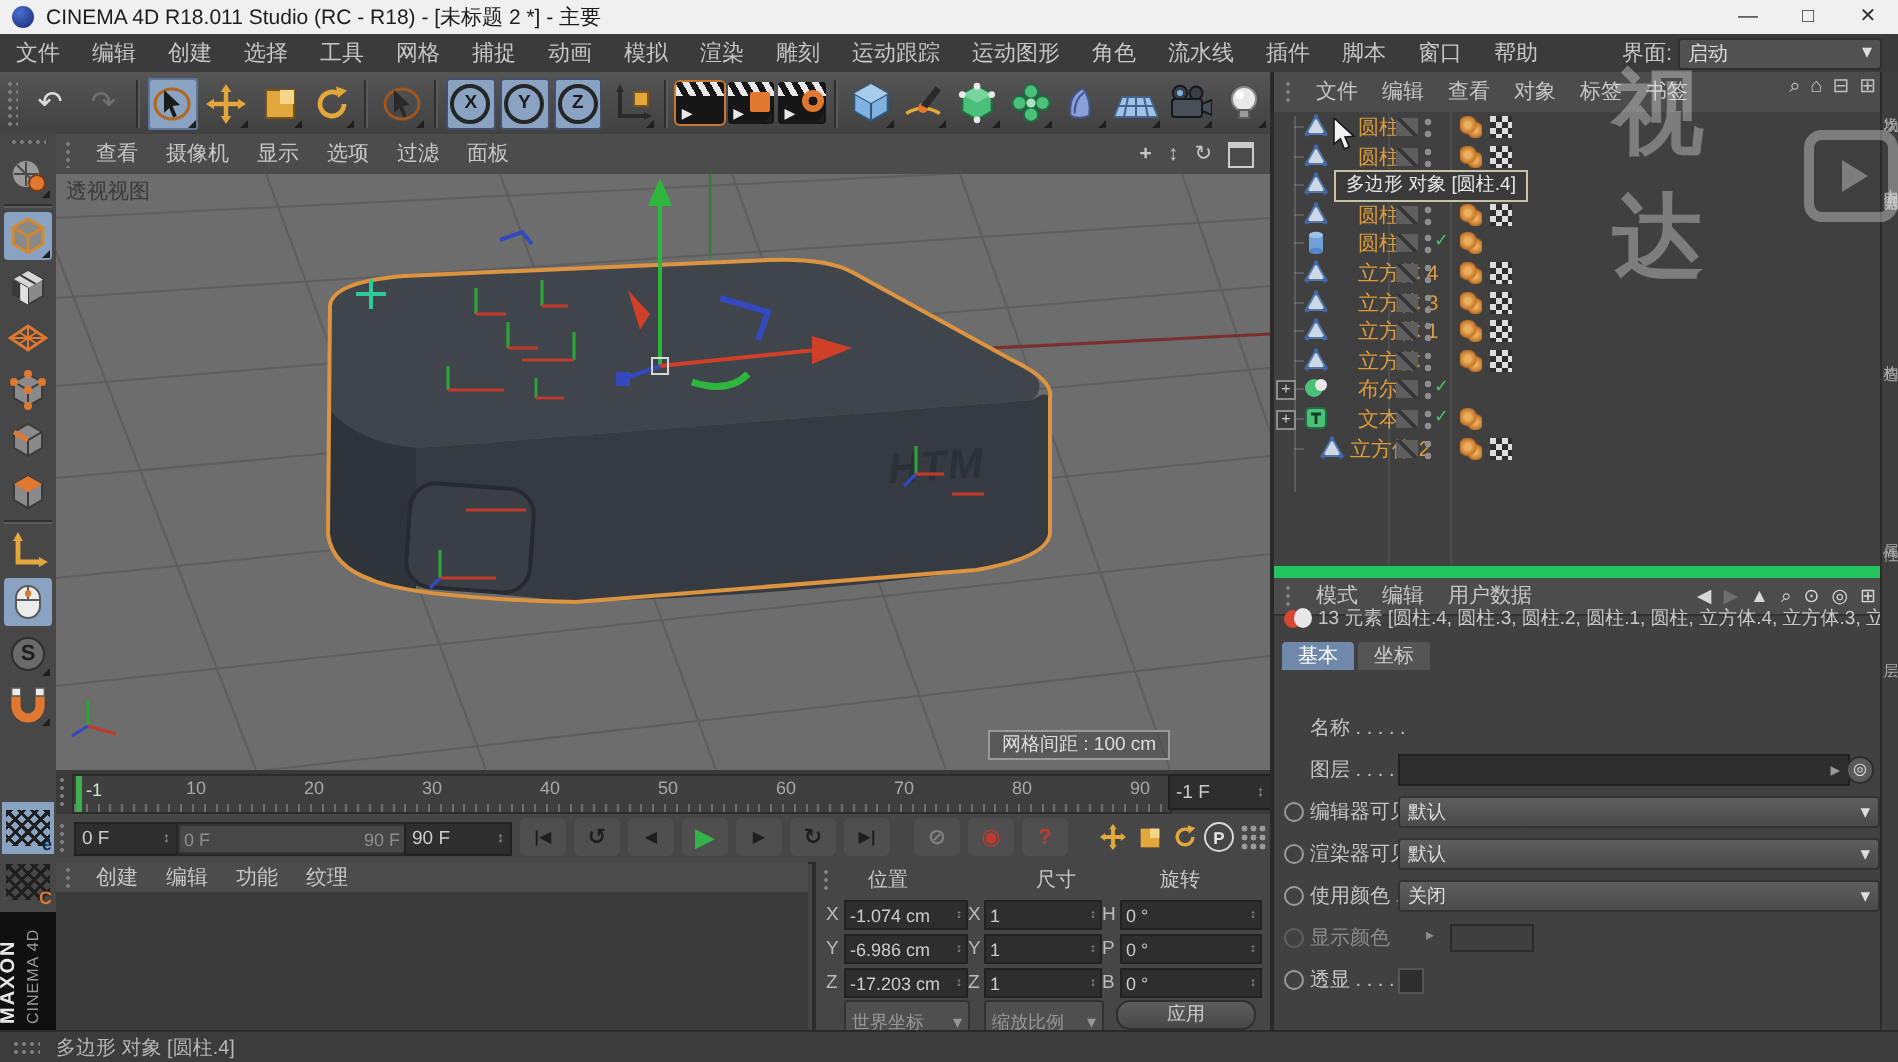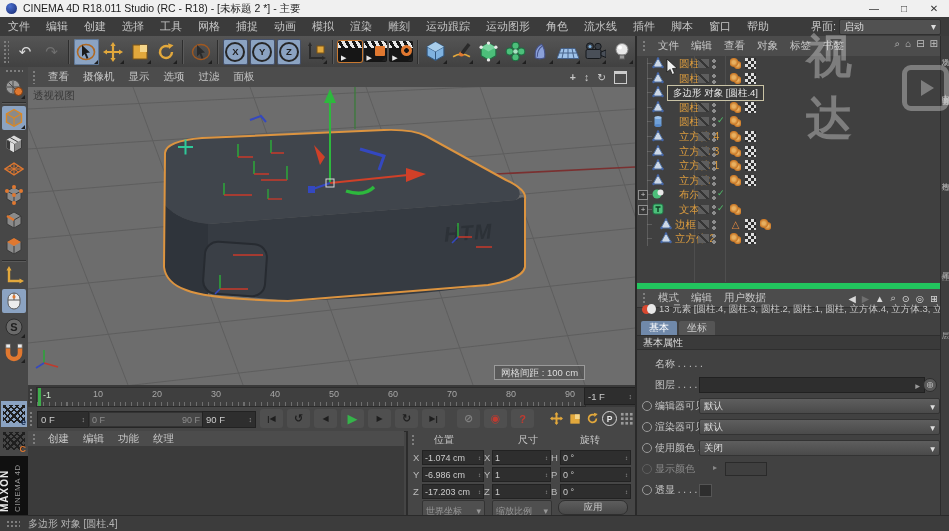--- a/index.html
+++ b/index.html
@@ -884,34 +884,20 @@
         <span class="ocheck">✓</span>
         <span class="tag tag-phong" style="left:93px"></span>
       </div>
       <div class="omrow">
         <svg class="oicon child" width="12" height="12" viewBox="0 0 12 12">
             <polygon points="6,1 11,10 1,10" fill="#cdd8e6" stroke="#5577aa"></polygon>
             <circle cx="6" cy="1.5" r="1.2" fill="#4466aa"></circle>
             <circle cx="1.5" cy="10" r="1.2" fill="#4466aa"></circle>
             <circle cx="10.5" cy="10" r="1.2" fill="#4466aa"></circle>
           </svg>
-        <span class="oname" style="left:38px">边框</span>
-        <span class="laybox"></span>
-          <span class="vdots"></span>
-        <span class="tag tag-break" style="left:93px">△</span>
-        <span class="tag tag-uvw" style="left:108px"></span>
-        <span class="tag tag-phong" style="left:123px"></span>
-      </div>
-      <div class="omrow">
-        <svg class="oicon child" width="12" height="12" viewBox="0 0 12 12">
-            <polygon points="6,1 11,10 1,10" fill="#cdd8e6" stroke="#5577aa"></polygon>
-            <circle cx="6" cy="1.5" r="1.2" fill="#4466aa"></circle>
-            <circle cx="1.5" cy="10" r="1.2" fill="#4466aa"></circle>
-            <circle cx="10.5" cy="10" r="1.2" fill="#4466aa"></circle>
-          </svg>
         <span class="oname" style="left:38px">立方体 2</span>
         <span class="laybox"></span>
           <span class="vdots"></span>
         <span class="tag tag-phong" style="left:93px"></span>
         <span class="tag tag-uvw" style="left:108px"></span>
       </div>
     </div>
 
     <div class="ammenu">
       <div class="grip" style="width:5px;height:12px;margin:0 5px"></div>
@@ -929,23 +915,20 @@
       </div>
     </div>
     <div class="aminfo">
       <span class="selicon"></span>
       <span class="txt">13 元素 [圆柱.4, 圆柱.3, 圆柱.2, 圆柱.1, 圆柱, 立方体.4, 立方体.3, 立方体.1, 立方</span>
     </div>
     <div class="amtabs">
       <span class="atab sel">基本</span>
       <span class="atab">坐标</span>
     </div>
-    <div class="amsection">
-      <span>基本属性</span>
-    </div>
 
     <div class="arow" style="top:318px">
       <span class="alabel">名称 . . . . .</span>
     </div>
     <div class="arow" style="top:339px">
       <span class="alabel">图层 . . . . .</span>
       <div class="afield" style="width:216px">
           <span style="flex:1"></span>
           <span style="color:#999">▸</span>
         </div>

